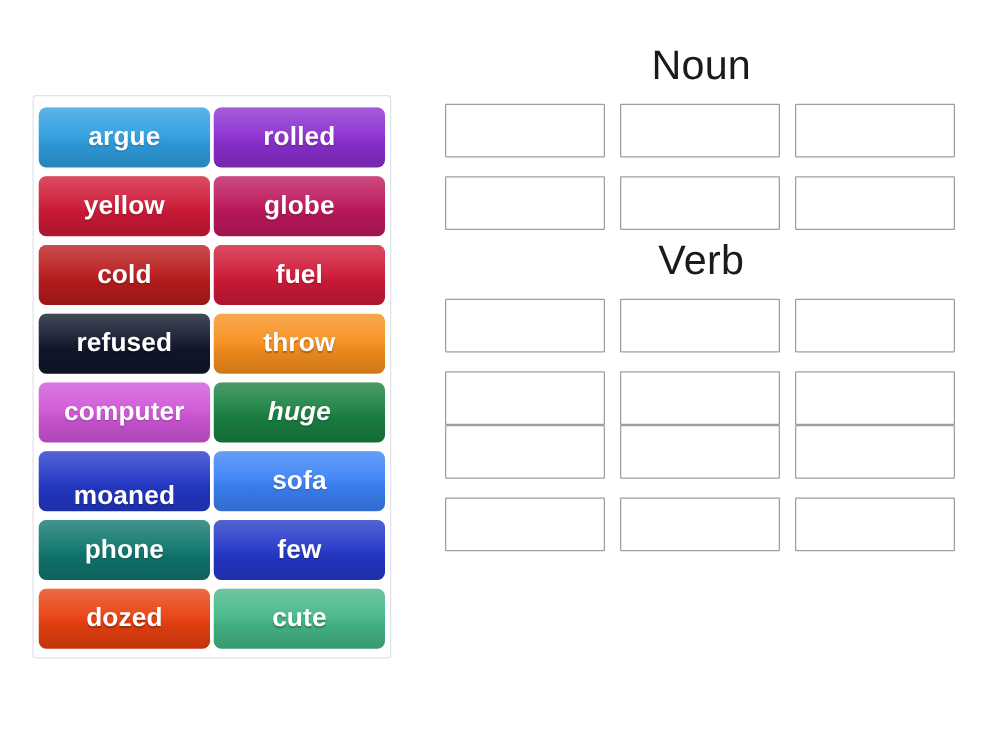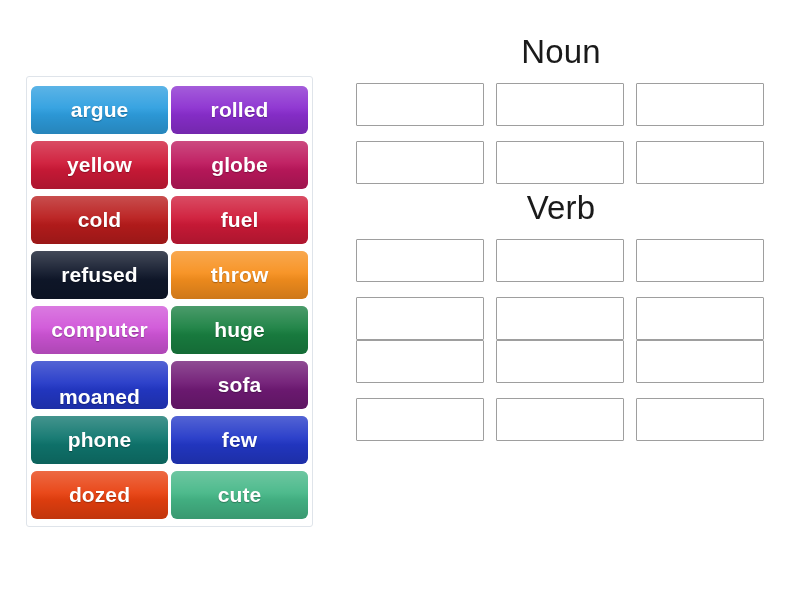--- a/index.html
+++ b/index.html
@@ -137,28 +137,28 @@
     <div class="tile" style="background-color: #0f172a;">
       <span class="tile-label">refused</span>
     </div>
     <div class="tile" style="background-color: rgb(247, 144, 30);">
       <span class="tile-label">throw</span>
     </div>
 
     <div class="tile" style="background-color: rgb(208, 85, 216);">
       <span class="tile-label">computer</span>
     </div>
-    <div class="tile" style="background-color: rgb(25, 128, 65);">
+    <div class="tile" style="background-color: rgb(25, 128, 65); font-style: italic;">
       <span class="tile-label">huge</span>
     </div>
 
     <div class="tile" style="background-color: rgb(35, 56, 200); align-items: flex-end;">
       <span class="tile-label">moaned</span>
     </div>
-    <div class="tile" style="background-color: #701a75; text-align: center;">
+    <div class="tile" style="background-color: #3b82f6; text-align: center;">
       <span class="tile-label">sofa</span>
     </div>
 
     <div class="tile" style="background-color: #0f766e;">
       <span class="tile-label">phone</span>
     </div>
     <div class="tile" style="background-color: rgb(35, 56, 200);">
       <span class="tile-label">few</span>
     </div>
 

